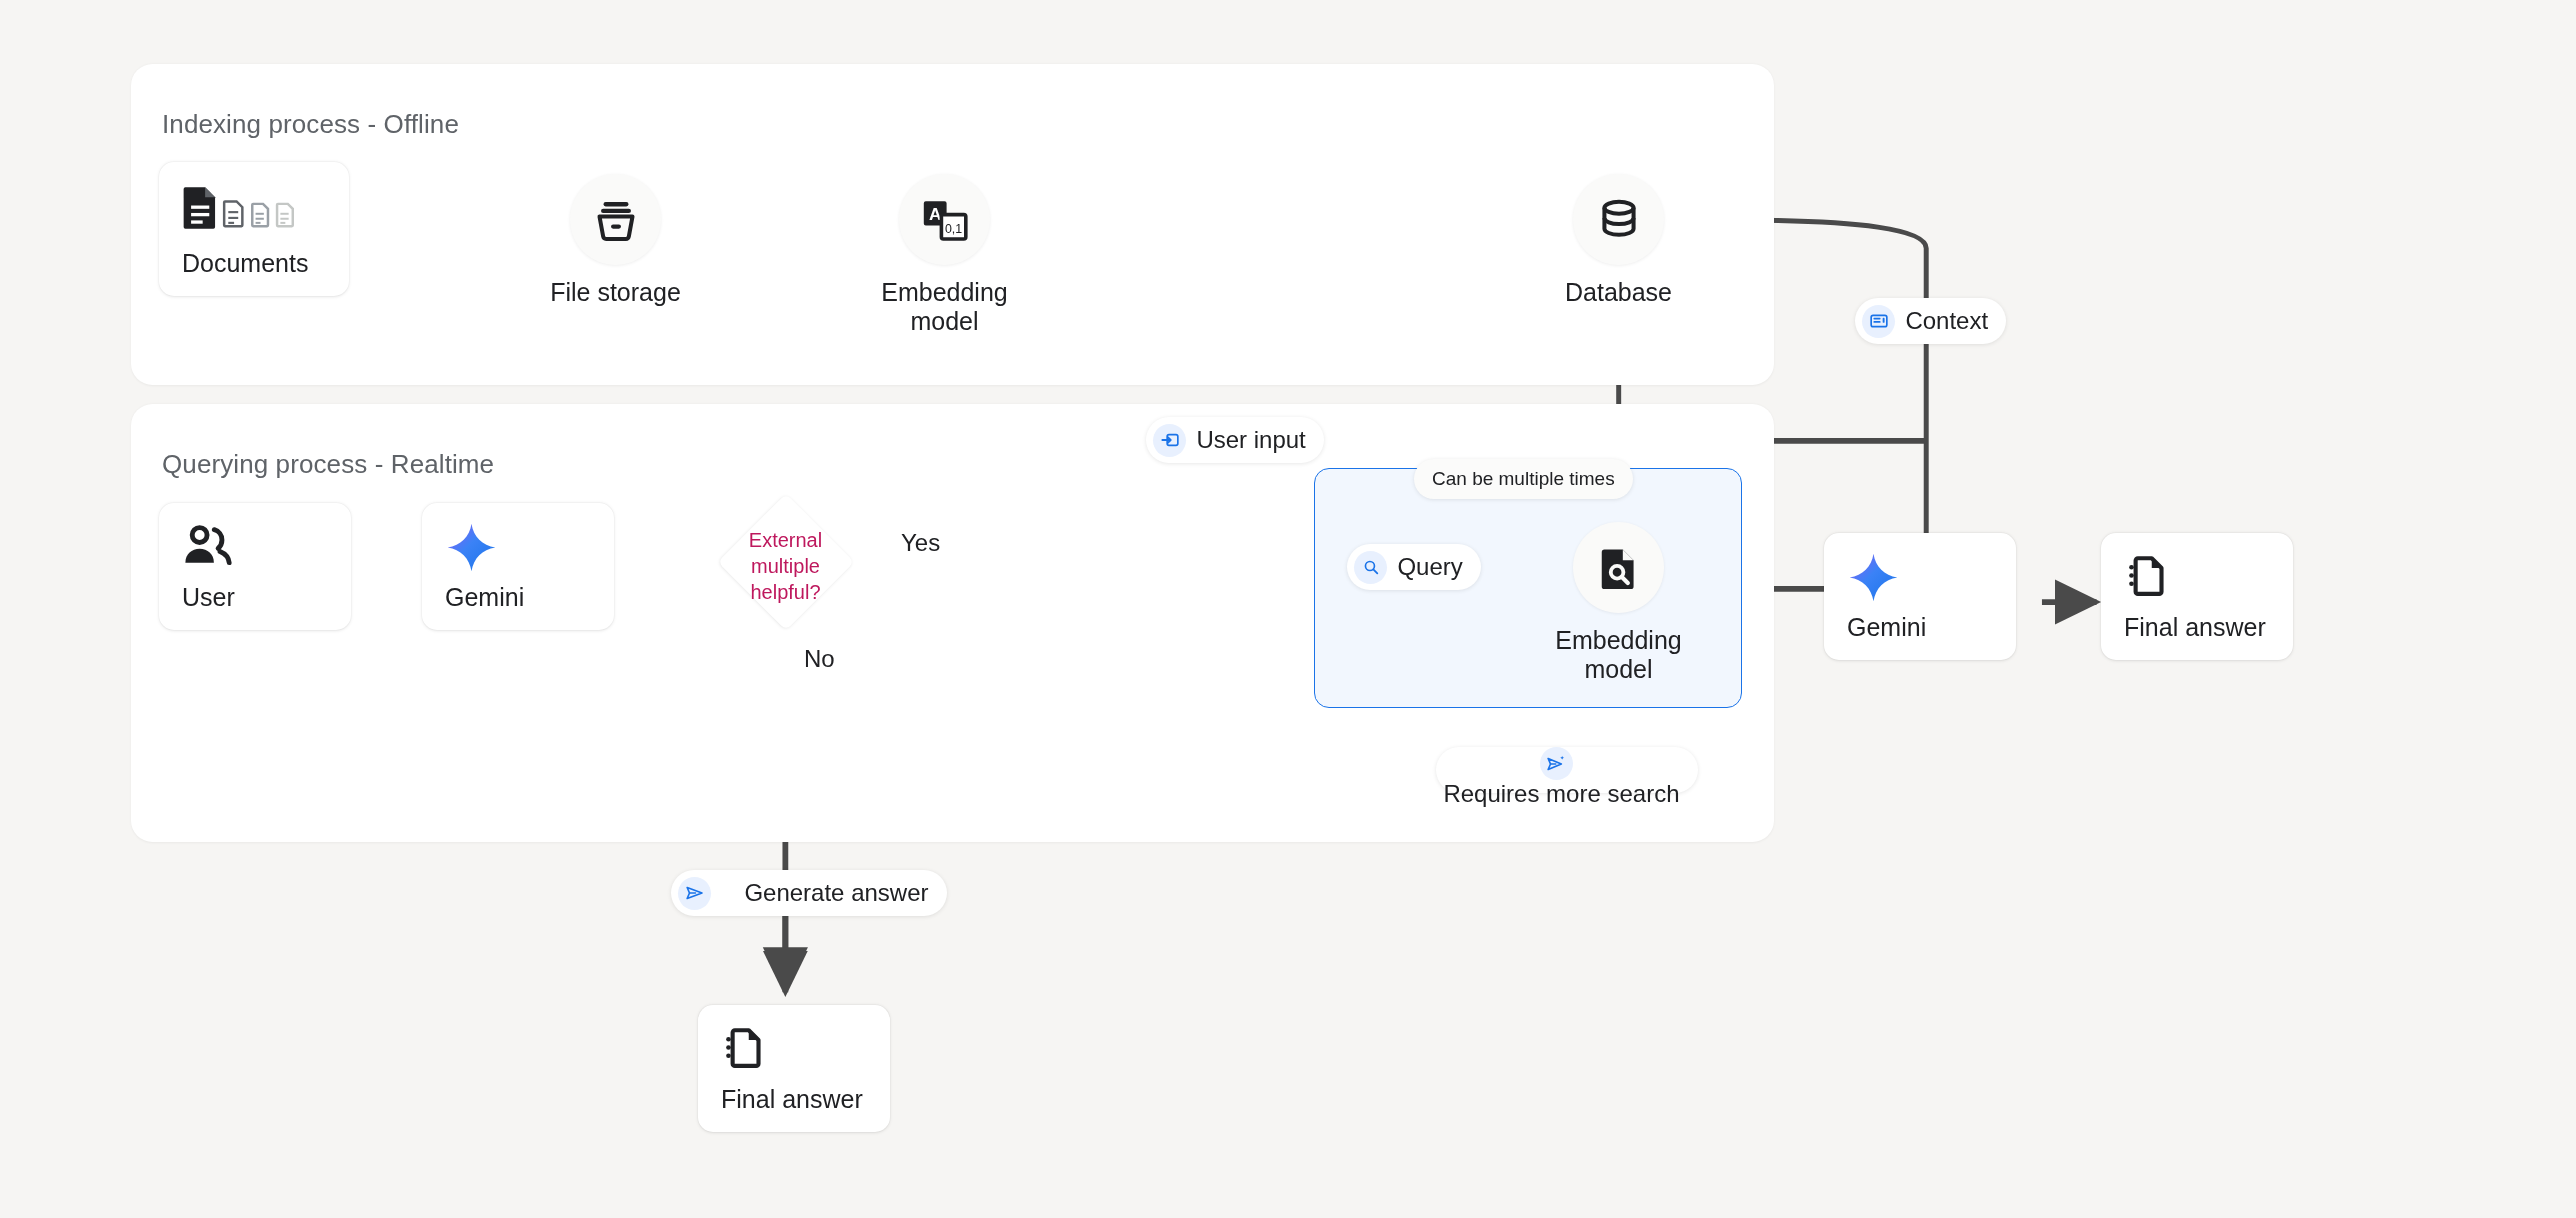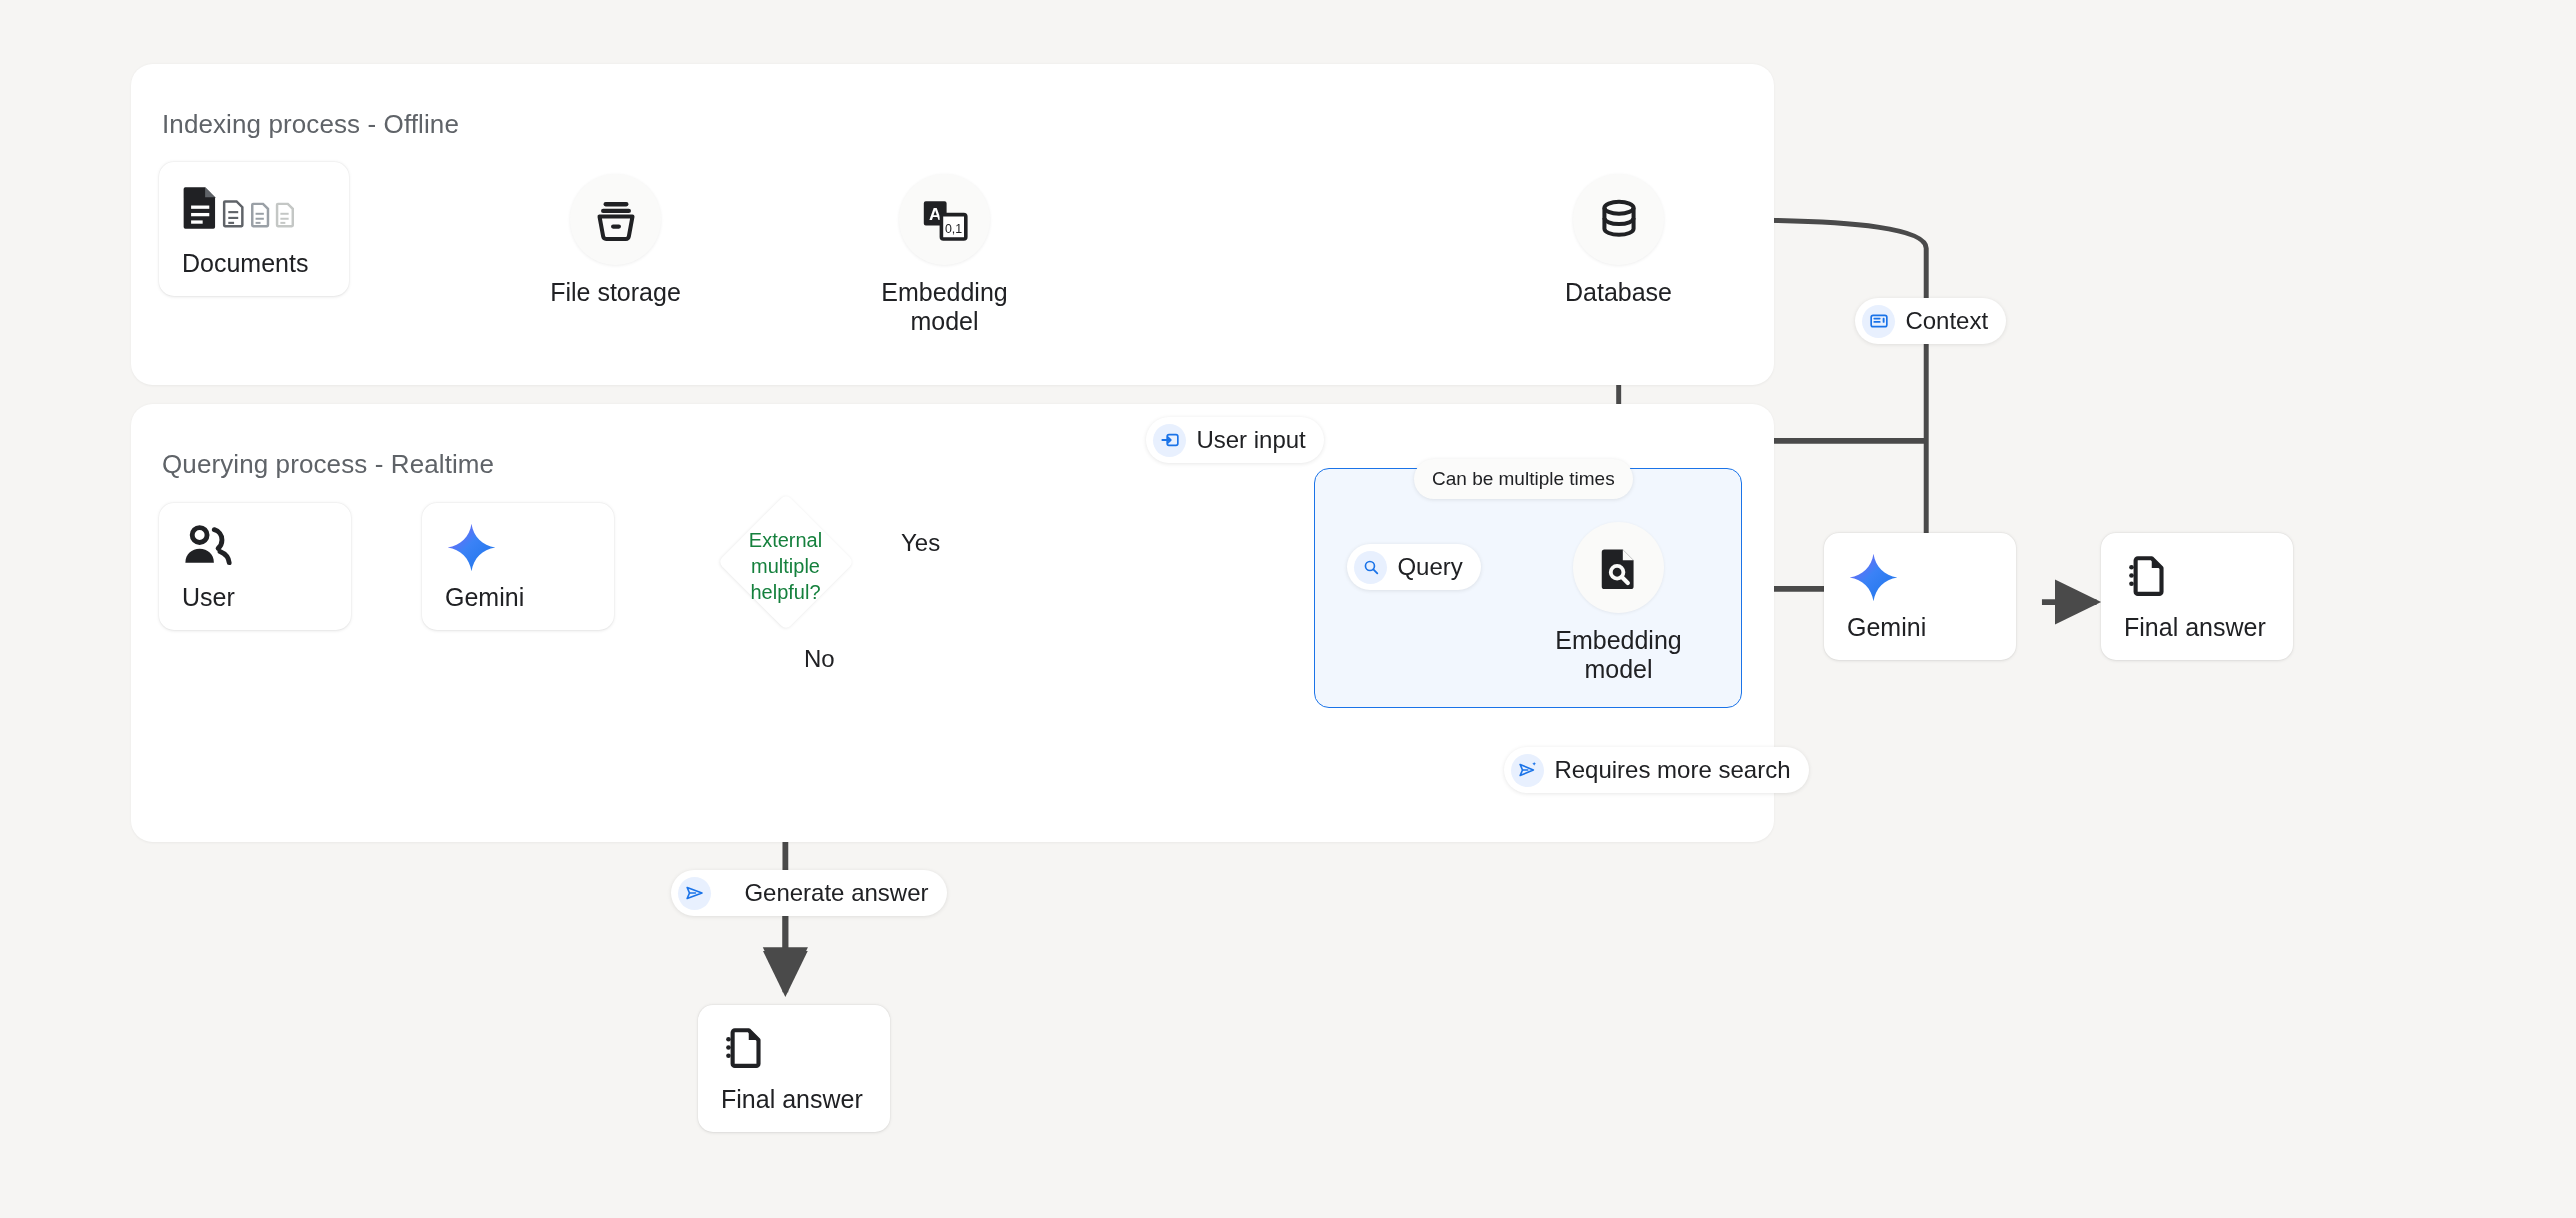--- a/index.html
+++ b/index.html
@@ -55,21 +55,21 @@
   
   #diamond{position:absolute;left:707px;top:500px;width:157px;height:124px;}
   #diamond .dshape{
     position:absolute;left:16.5px;top:0;width:124px;height:124px;
     background:#fff;border-radius:8.3px;
     transform:rotate(45deg) scale(.78);
     box-shadow:0 0.8px 4.1px rgba(0,0,0,.10);
   }
   #diamond .dtext{
     position:absolute;left:0;top:26.5px;width:157px;text-align:center;
-    font-size:20px;color:#15803d;line-height:1.32;
+    font-size:20px;color:#be185d;line-height:1.32;
   }
 
   
   .pill{
     position:absolute;height:46px;background:#fff;border-radius:23px;
     box-shadow:0 0.8px 4.1px rgba(0,0,0,.10);
     display:flex;align-items:center;padding:0 18px 0 7.4px;
     box-sizing:border-box;white-space:nowrap;
   }
   .pill .pic{
@@ -358,21 +358,21 @@
         <path d="M15.1,15.1 L20.4,20.4" stroke="#1a73e8" stroke-width="2.4" stroke-linecap="round"></path>
       </svg>
     </span>
     <span class="ptxt">Query</span>
   </div>
 
   <div class="pill plain" style="left:1414px;top:459px;height:40px;">
     <span class="ptxt">Can be multiple times</span>
   </div>
 
-  <div class="pill" style="left:1504px;top:747px;">
+  <div class="pill" style="left:1436px;top:747px;flex-direction:column;">
     <span class="pic">
       <svg width="20" height="20" viewBox="0 0 24 24">
         <path d="M2.6,5.4 L18.4,12 L2.6,18.6 L5.4,12 Z" fill="none" stroke="#1a73e8" stroke-width="2" stroke-linejoin="round"></path>
         <path d="M5.4,12 h6.4" stroke="#1a73e8" stroke-width="1.8" stroke-linecap="round"></path>
         <path d="M19.4,2.0 c.25,1.5 .95,2.2 2.45,2.45 c-1.5,.25 -2.2,.95 -2.45,2.45
                  c-.25,-1.5 -.95,-2.2 -2.45,-2.45 c1.5,-.25 2.2,-.95 2.45,-2.45 z" fill="#1a73e8"></path>
       </svg>
     </span>
     <span class="ptxt">Requires more search</span>
   </div>

